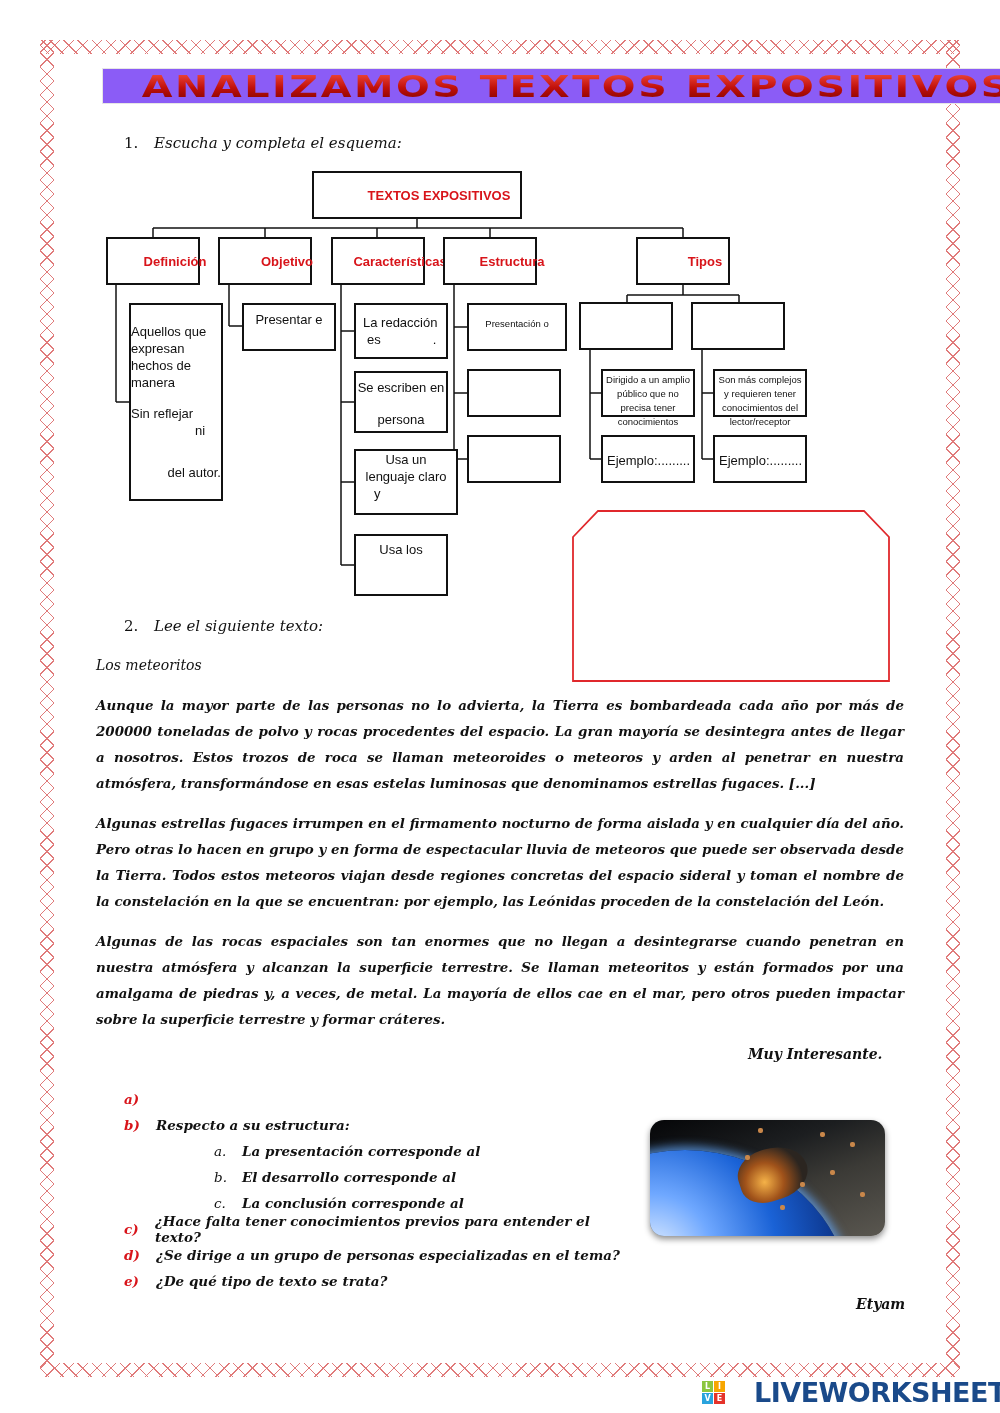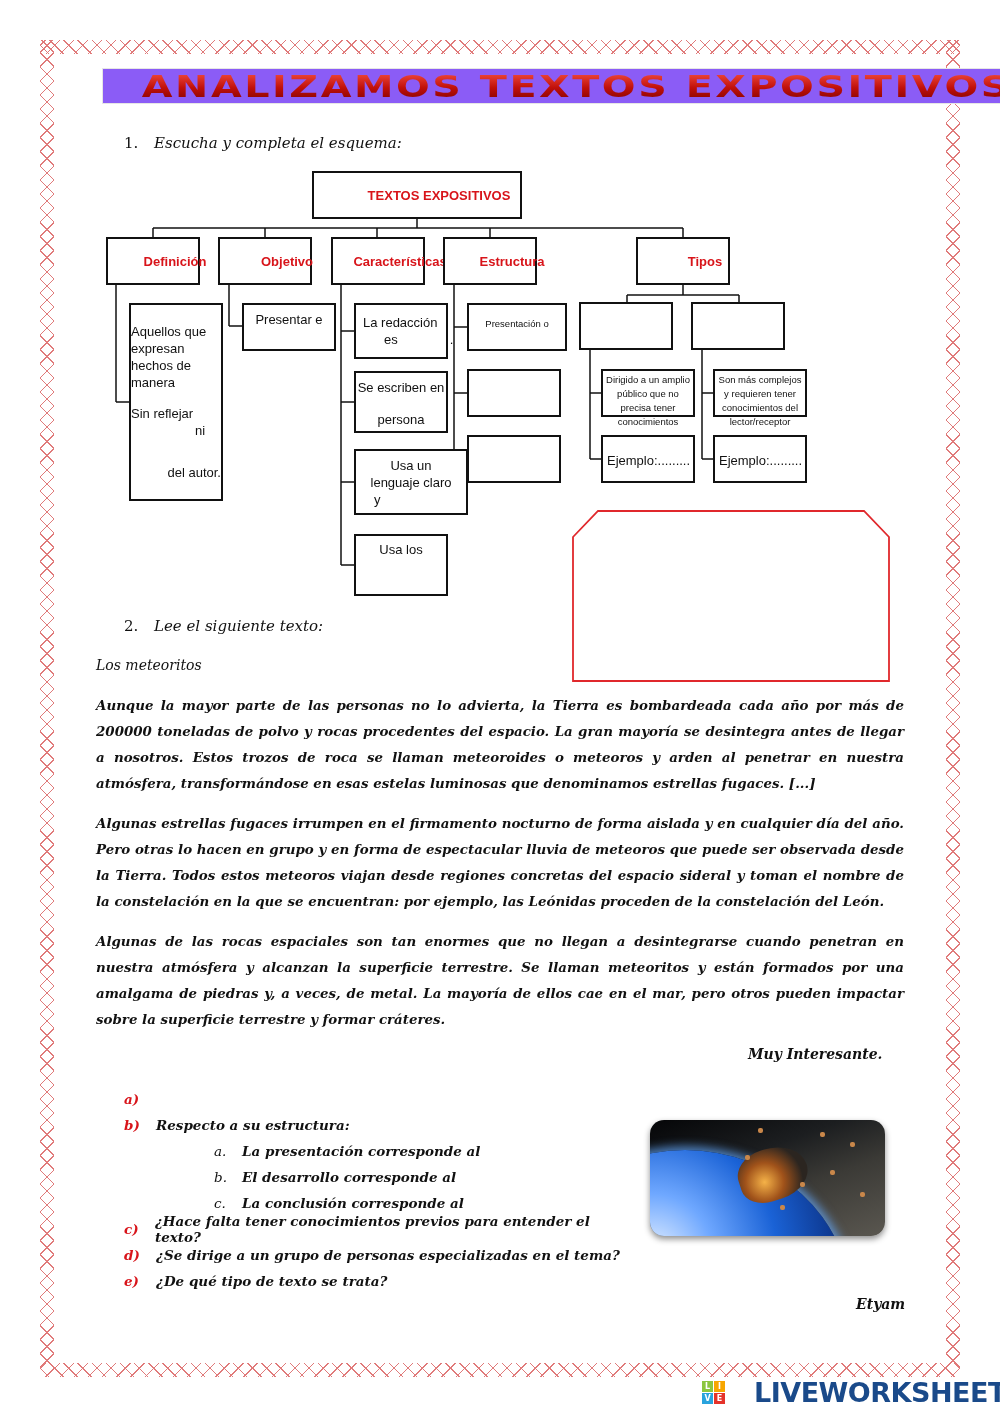--- a/index.html
+++ b/index.html
@@ -190,27 +190,27 @@
     <div style="padding-left:64px;">ni</div>
     <div style="margin-top:25px;text-align:right;">del autor.</div>
   </div>
 
   <div class="box center" style="left:242px;top:303px;width:94px;height:48px;padding-top:6px;">
     <span>Presentar e</span>
   </div>
 
   <div class="box" style="left:354px;top:303px;width:94px;height:56px;padding:9px 0 0 7px;">
     <div>La redacción</div>
-    <div style="padding-left:4px;margin-left:17px;"><span>es</span><span style="padding-left:52px;">.</span></div>
+    <div style="padding-left:4px;"><span>es</span><span style="padding-left:52px;">.</span></div>
   </div>
   <div class="box center" style="left:354px;top:371px;width:94px;height:62px;padding-top:6px;">
     <div>Se escriben en</div>
     <div style="margin-top:15px;">persona</div>
   </div>
-  <div class="box center" style="left:354px;top:449px;width:114px;height:66px;padding-top:6px;">
+  <div class="box center" style="left:354px;top:449px;width:104px;height:66px;">
     <div>Usa un</div>
     <div>lenguaje claro</div>
     <div style="text-align:left;padding-left:18px;">y</div>
   </div>
   <div class="box center" style="left:354px;top:534px;width:94px;height:62px;padding-top:5px;">
     <div>Usa los</div>
   </div>
 
   <div class="box center" style="left:467px;top:303px;width:100px;height:48px;padding-top:10px;font-size:9.5px;">
     <span>Presentación o</span>

